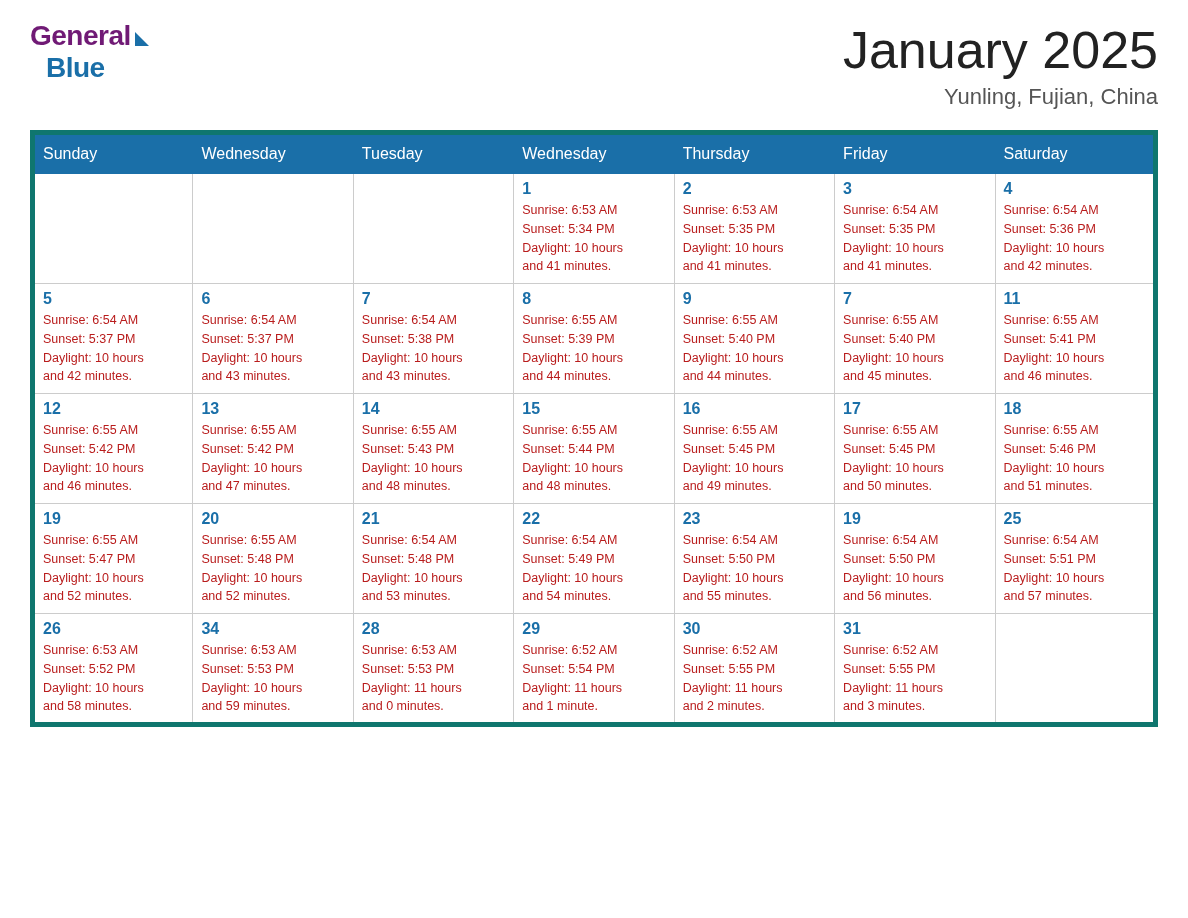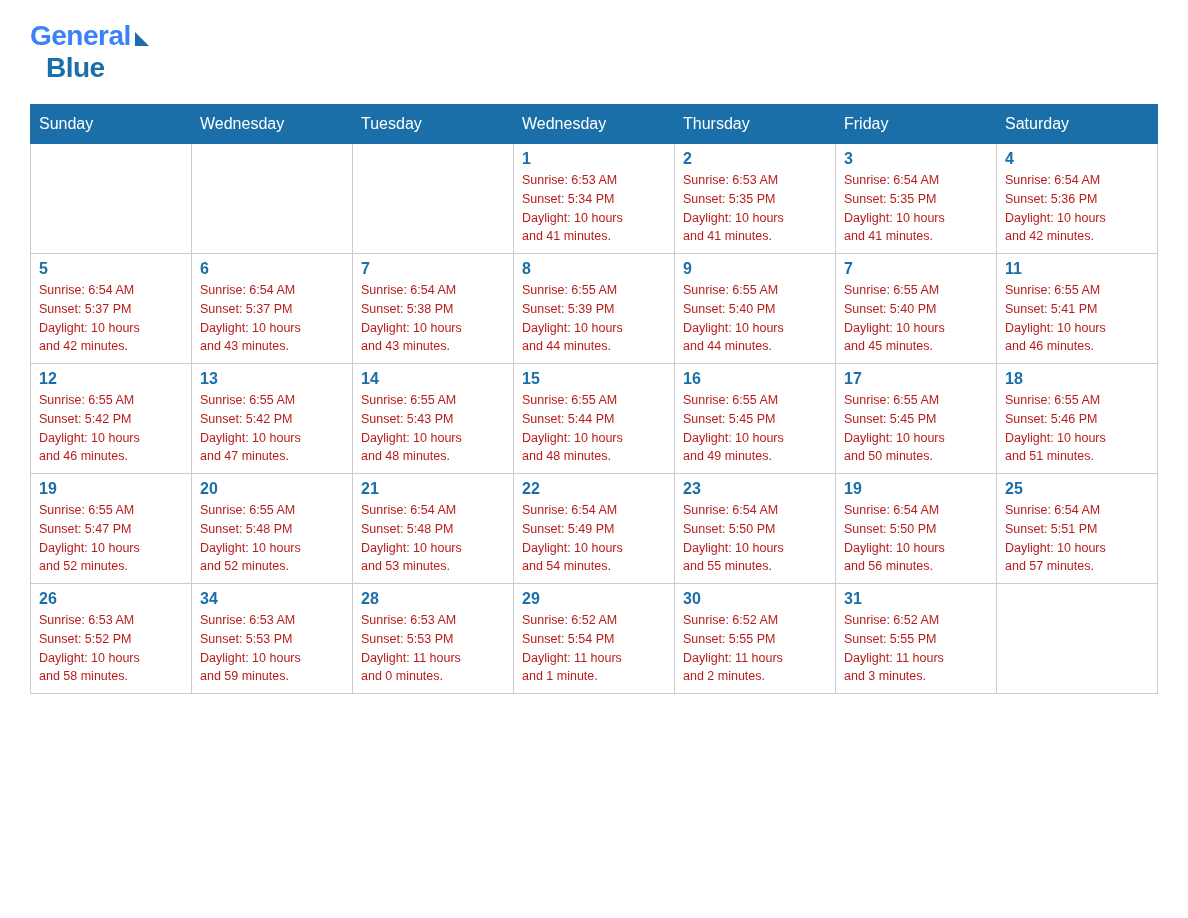--- a/index.html
+++ b/index.html
@@ -21,21 +21,21 @@
       flex-direction: column;
       align-items: flex-start;
     }
     .logo-top {
       display: flex;
       align-items: center;
     }
     .logo-general {
       font-size: 28px;
       font-weight: bold;
-      color: #3b82f6;
+      color: #701a75;
       letter-spacing: -0.5px;
       text-align: center;
     }
     .logo-triangle {
       width: 0;
       height: 0;
       border-left: 14px solid #1a6fa8;
       border-top: 14px solid transparent;
       border-bottom: 0px solid transparent;
       margin-left: 4px;
@@ -50,21 +50,21 @@
       color: #222;
     }
     .location {
       font-size: 22px;
       color: #555;
       margin-top: 4px;
     }
     .calendar {
       width: 100%;
       border-collapse: collapse;
-      border: 1px solid #0f766e;
+      border: 5px solid #0f766e;
     }
     .calendar th {
       background-color: #1a6fa8;
       color: #fff;
       padding: 10px 8px;
       font-size: 16px;
       font-weight: normal;
       text-align: left;
       border: 1px solid #1a6fa8;
     }
@@ -101,20 +101,24 @@
 
 <div class="header">
   <div class="logo">
     <div class="logo-top">
       <span class="logo-general">General</span>
       <div class="logo-triangle"></div>
     </div>
     <div style="display:flex; align-items:center; margin-left:16px;">
       <span style="font-size:28px; font-weight:bold; color:#1a6fa8; letter-spacing:-0.5px;">Blue</span>
     </div>
+  </div>
+  <div class="title-section">
+    <div class="month-title">January 2025</div>
+    <div class="location">Yunling, Fujian, China</div>
   </div>
 </div>
 
 <table class="calendar">
   <thead>
     <tr>
       <th>Sunday</th>
       <th>Wednesday</th>
       <th>Tuesday</th>
       <th>Wednesday</th>

